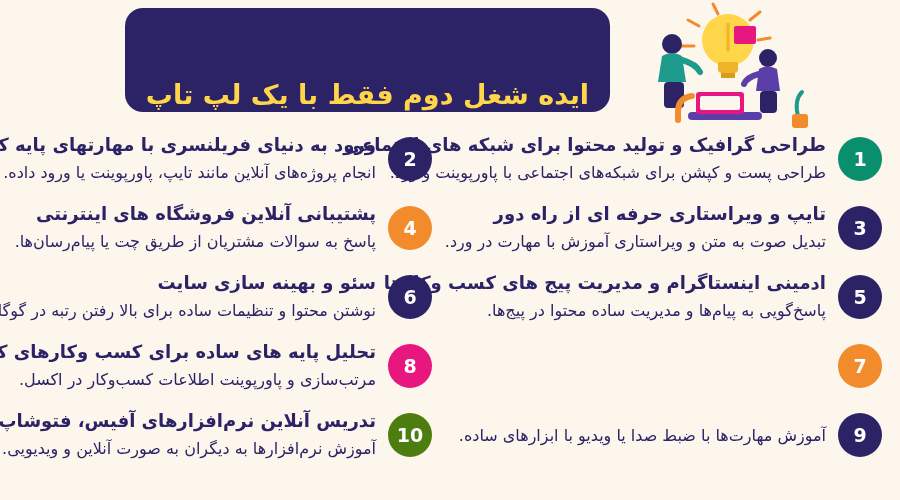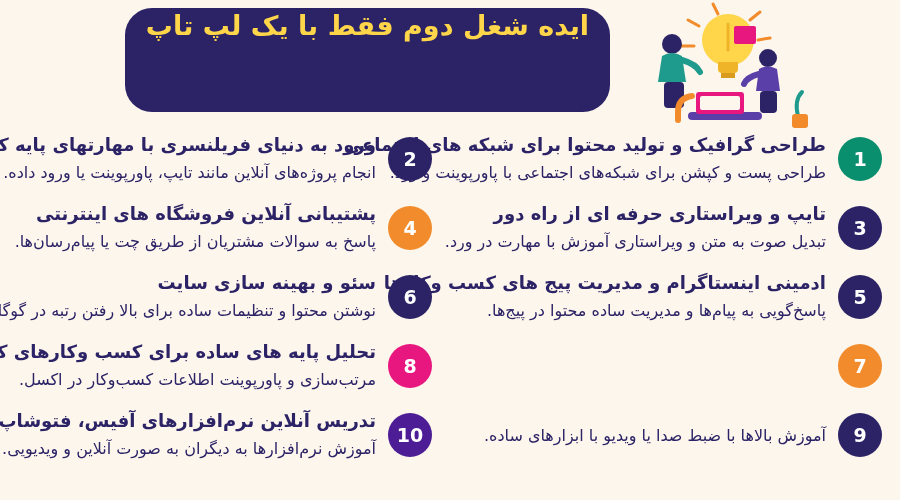--- a/index.html
+++ b/index.html
@@ -14,23 +14,23 @@
     width: 900px; height: 500px;
     background: #fdf6ec;
   }
 
   
   .header-bar {
     position: absolute;
     left: 125px; top: 8px;
     width: 485px; height: 104px;
     background: #2b2366;
-    border-radius: 27px;
+    border-radius: 18px;
     display: flex;
-    align-items: flex-start;
+    align-items: flex-end;
     justify-content: center;
   }
   .header-title {
     color: #ffd54a;
     font-size: 27px;
     font-weight: bold;
     direction: rtl;
     text-align: center;
     letter-spacing: 0px;
     padding: 0 18px;
@@ -202,25 +202,25 @@
       <div class="badge" style="background:#e8177f">8</div>
       <div class="txtblock">
         <div class="t-title">تحلیل پایه های ساده برای کسب وکارهای کوچک</div>
         <div class="t-sub">مرتب‌سازی و پاورپوینت اطلاعات کسب‌وکار در اکسل.</div>
       </div>
     </div>
 
     <div class="cell col-right">
       <div class="badge" style="background:#2b2366">9</div>
       <div class="txtblock">
-        <div class="t-sub">آموزش بالا‌ها با ضبط صدا یا ویدیو با ابزارهای ساده.</div>
-      </div>
-    </div>
-    <div class="cell col-left">
-      <div class="badge" style="background:#4c1d95">10</div>
+        <div class="t-sub">آموزش مهارت‌ها با ضبط صدا یا ویدیو با ابزارهای ساده.</div>
+      </div>
+    </div>
+    <div class="cell col-left">
+      <div class="badge" style="background:#4d7c0f">10</div>
       <div class="txtblock">
         <div class="t-title">
           <span>تدریس آنلاین نرم‌افزارهای آفیس، فتوشاپ یا </span><span class="hl">ICDL</span>
         </div>
         <div class="t-sub">آموزش نرم‌افزارها به دیگران به صورت آنلاین و ویدیویی.</div>
       </div>
     </div>
 
   </div>
 </div>

